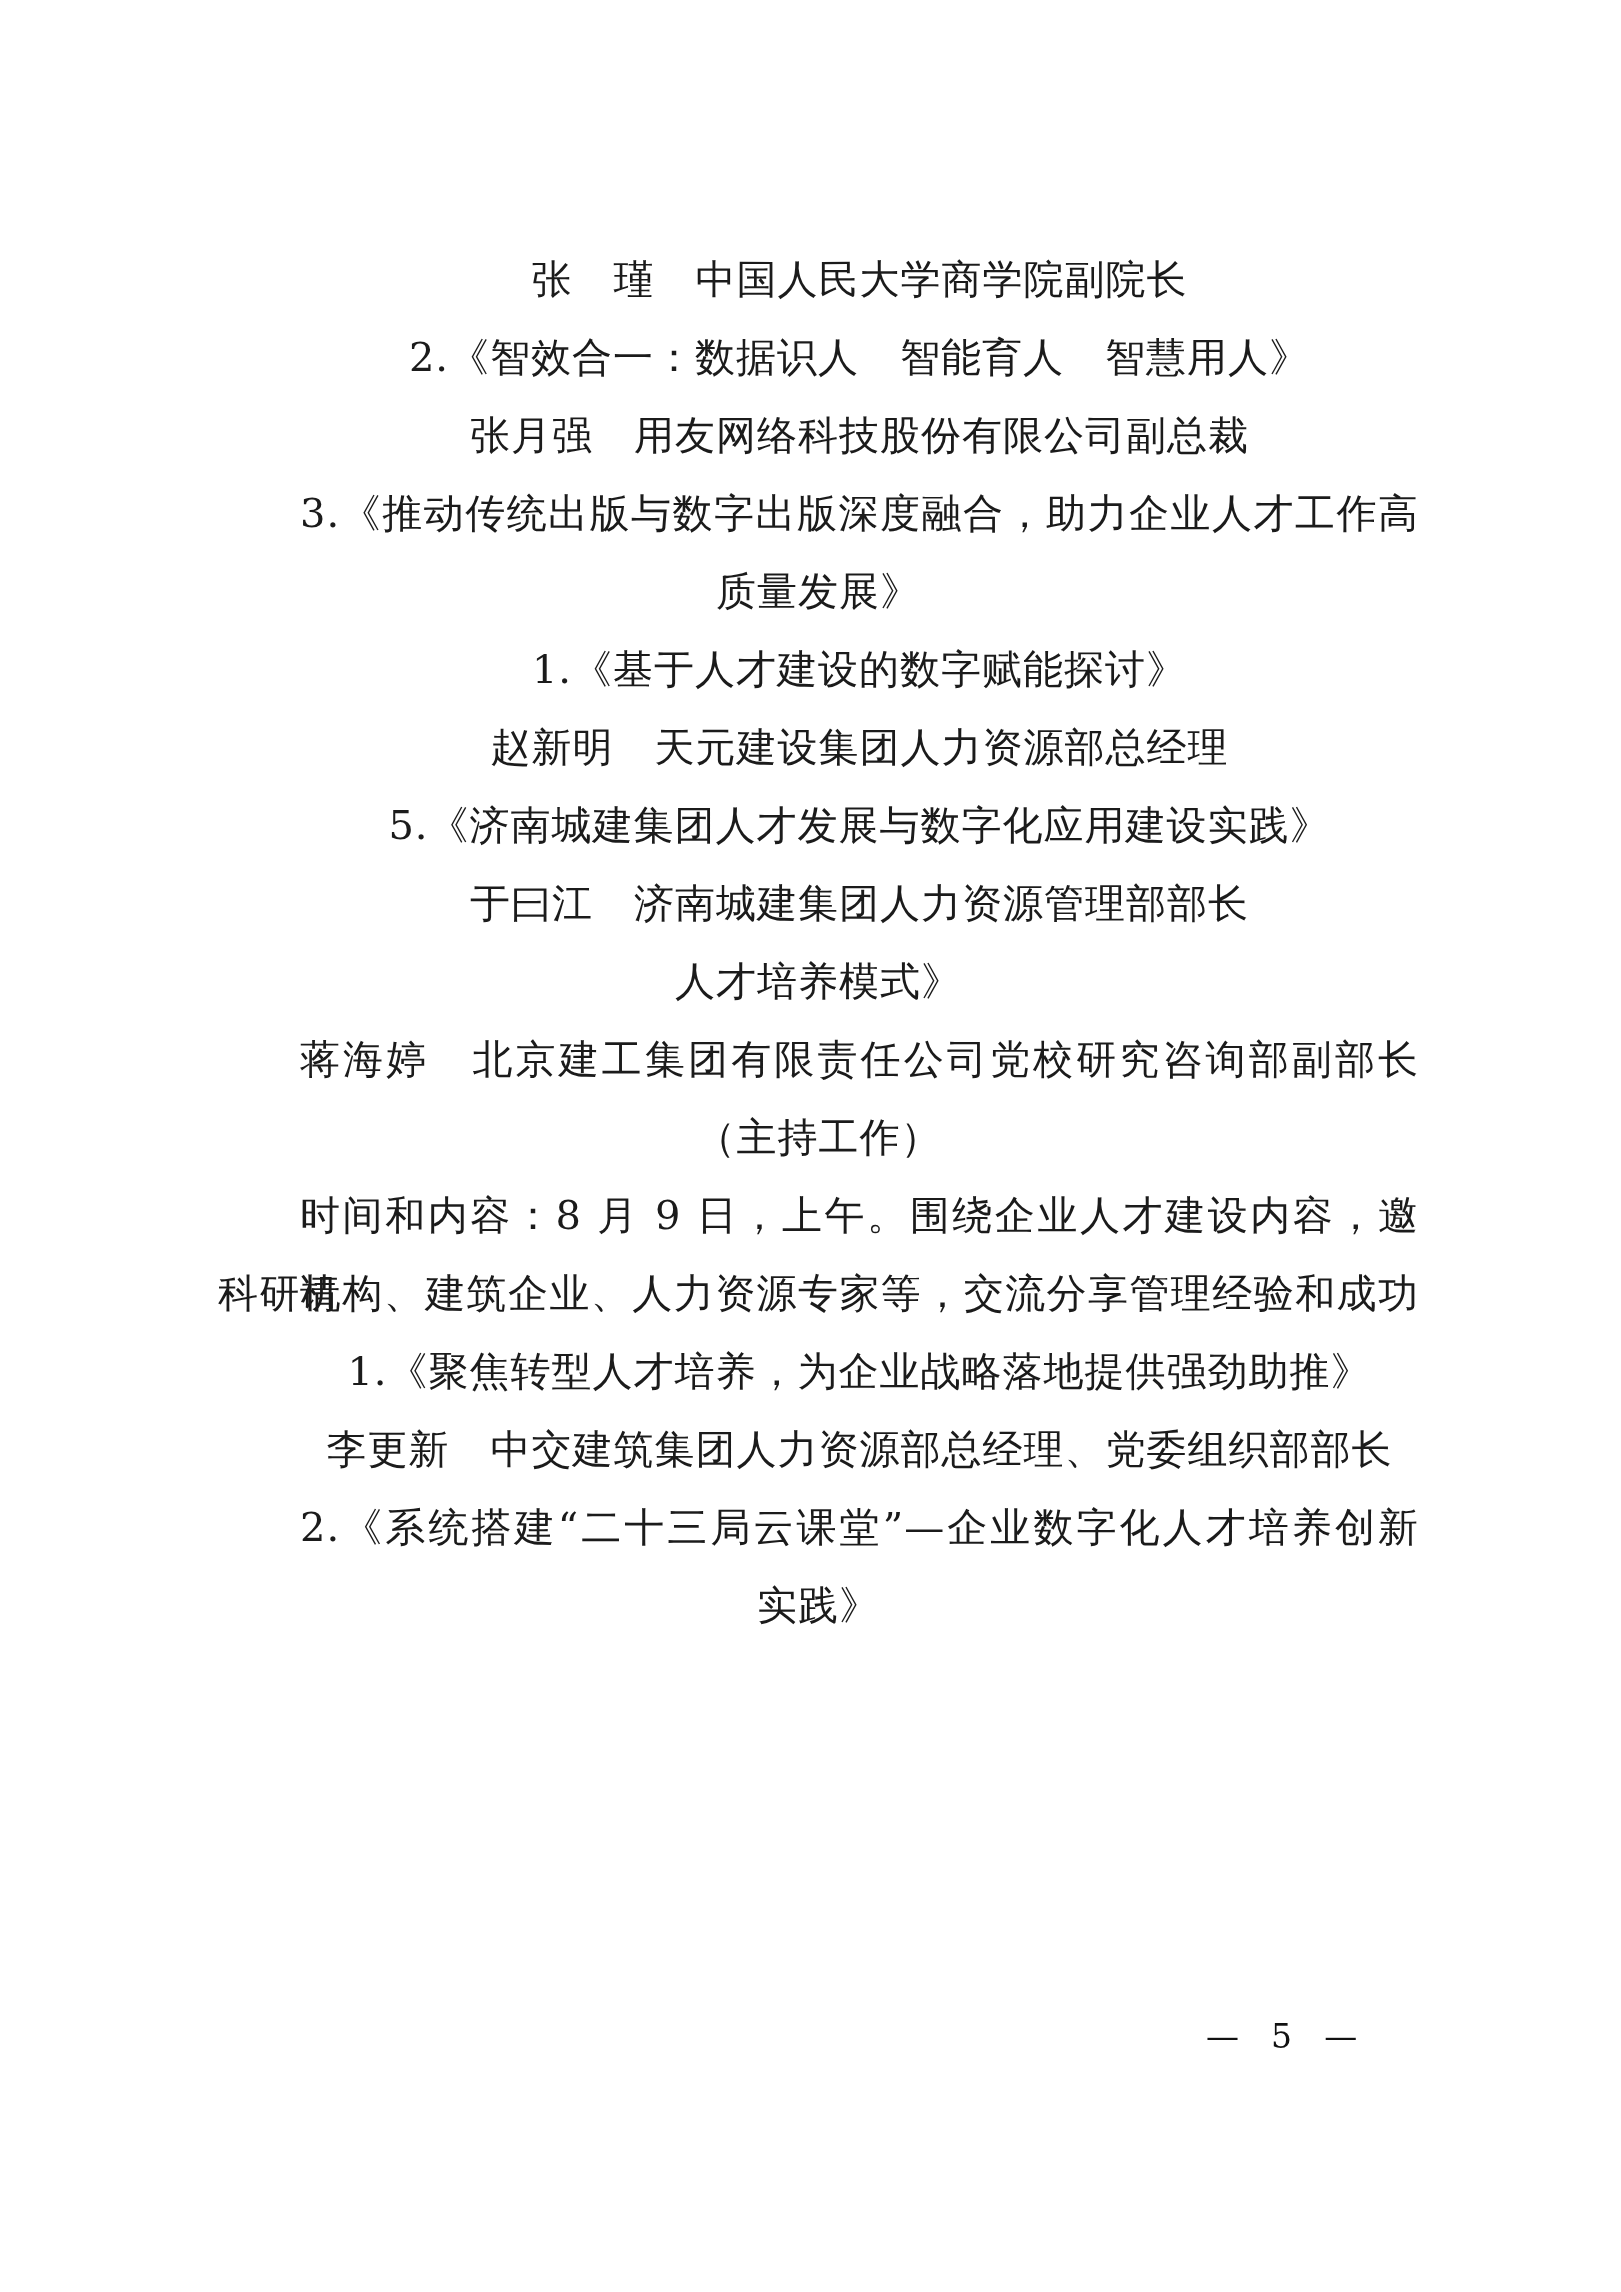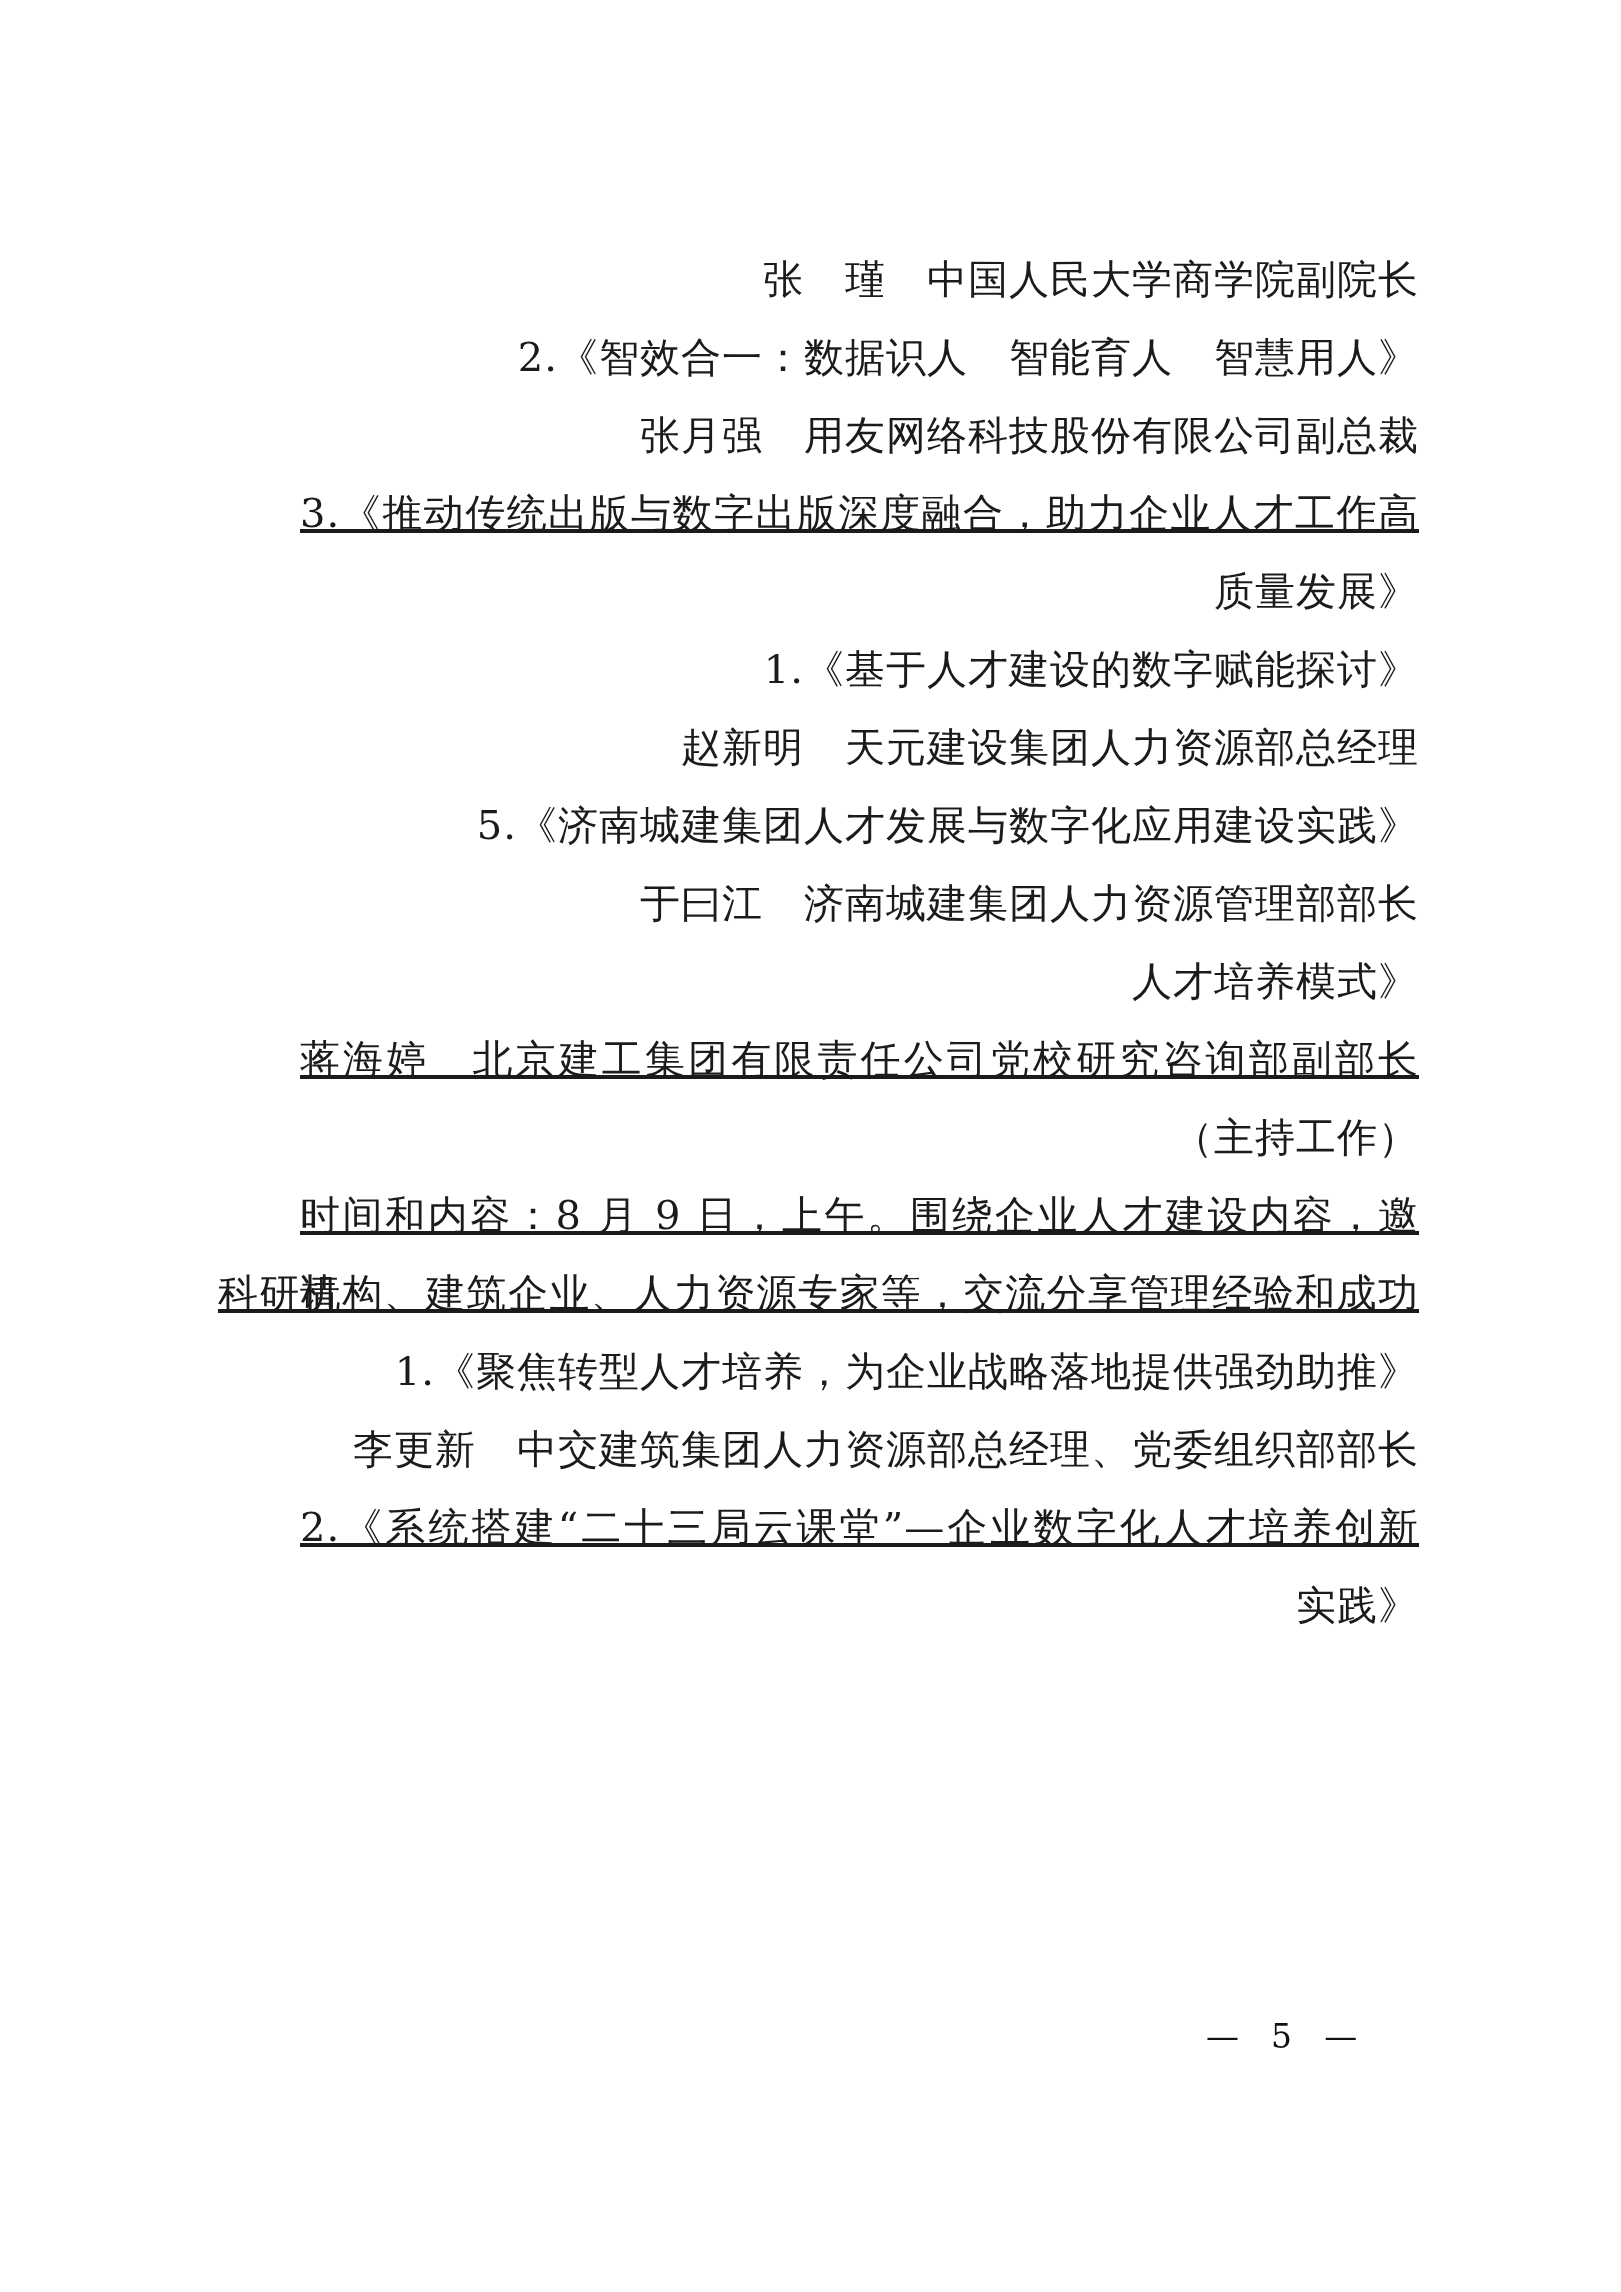--- a/index.html
+++ b/index.html
@@ -21,29 +21,28 @@
     position: absolute;
     left: 218px;
     top: 240px;
     width: 1201px;
   }
   .line {
     height: 78px;
     line-height: 78px;
     font-size: 40px;
     letter-spacing: 1px;
-    text-align: right;
+    text-align: center;
     white-space: normal;
     overflow: visible;
   }
   .line.indent { padding-left: 82px; }
   .line.full {
     text-align: justify;
     text-align-last: justify;
-    text-decoration: underline;
   }
   .line.bold { font-weight: bold; }
   .page-number {
     position: absolute;
     top: 1998px;
     left: 1206px;
     height: 78px;
     line-height: 78px;
     font-size: 33px;
     letter-spacing: 2px;

